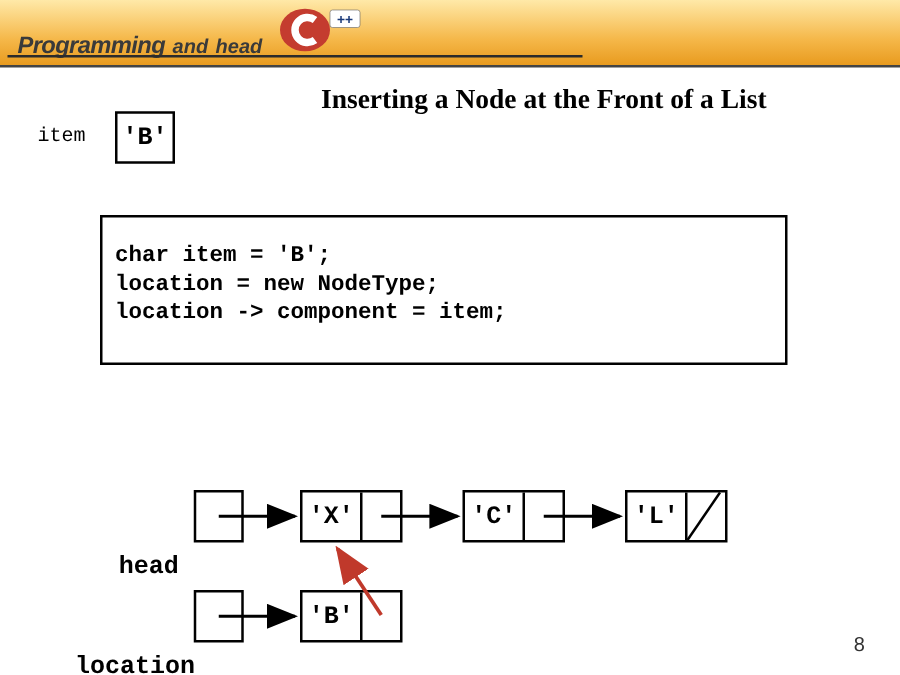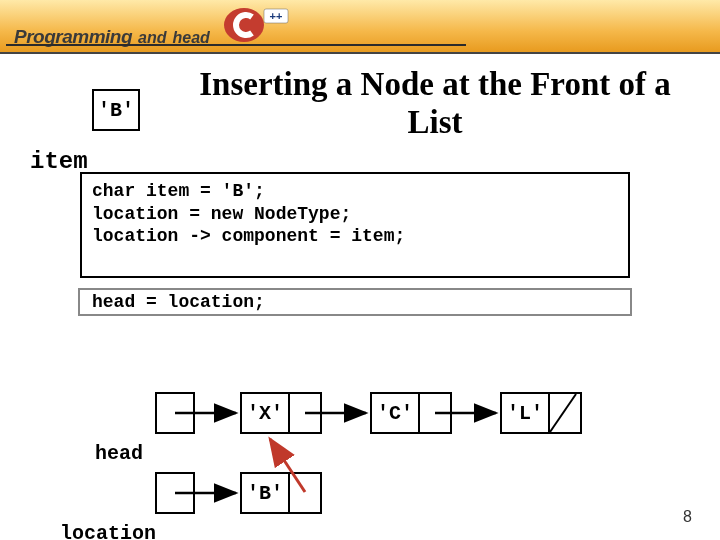--- a/index.html
+++ b/index.html
@@ -49,36 +49,35 @@
     position: relative;
     width: 100%;
     height: 486px;
   }
 
   .slide-title {
     position: absolute;
     top: 12px;
     left: 175px;
     width: 520px;
-    font-size: 33px;
+    font-size: 22px;
     font-weight: 700;
     text-align: center;
     line-height: 1.15;
     font-family: 'Times New Roman', serif;
     color: #000;
   }
 
   .item-label {
     position: absolute;
     top: 46px;
     left: 30px;
     font-family: 'Courier New', monospace;
-    font-size: 24px;
-    font-weight: 700;
-    margin-top: 48px;
+    font-size: 16px;
+    font-weight: 400;
   }
   .item-box {
     position: absolute;
     top: 35px;
     left: 92px;
     width: 48px;
     height: 42px;
     border: 2px solid #000;
     display: flex;
     align-items: center;
@@ -87,21 +86,21 @@
     font-size: 20px;
     font-weight: 700;
   }
 
   .code-box {
     position: absolute;
     top: 118px;
     left: 80px;
     width: 550px;
     border: 2px solid #000;
-    padding: 6px 10px 6px 10px;
+    padding: 20px 10px 6px 10px;
     font-family: 'Courier New', monospace;
     font-size: 18px;
     font-weight: 700;
     line-height: 1.25;
     background: #fff;
   }
   .code-lastline {
     position: absolute;
     top: 234px;
     left: 78px;
@@ -196,21 +195,20 @@
   <div class="item-box">
     <span>'B'</span>
   </div>
 
   <div class="code-box">
     <div>char     item = 'B';</div>
     <div>location = new  NodeType;</div>
     <div>location -&gt; component = item;</div>
     <div style="height:22px"></div>
   </div>
-  <div class="code-lastline">head = location;</div>
 
   <div class="diagram">
 
     <div class="mono-label" style="top:18px; left:25px;">head</div>
     <div class="ptr-box" style="top:8px; left:85px;"></div>
 
     <div class="mono-label" style="top:98px; left:-10px;">location</div>
     <div class="ptr-box" style="top:88px; left:85px;"></div>
 
     <div class="node-box" style="top:8px; left:170px;">

